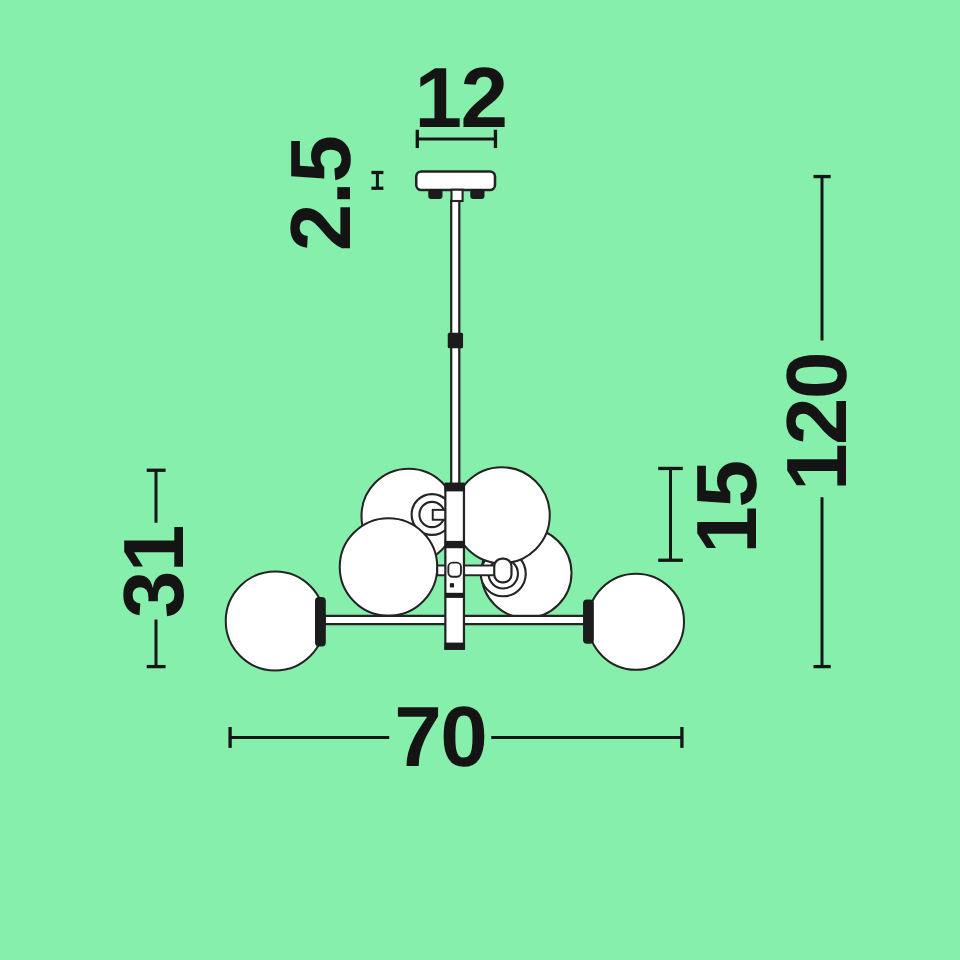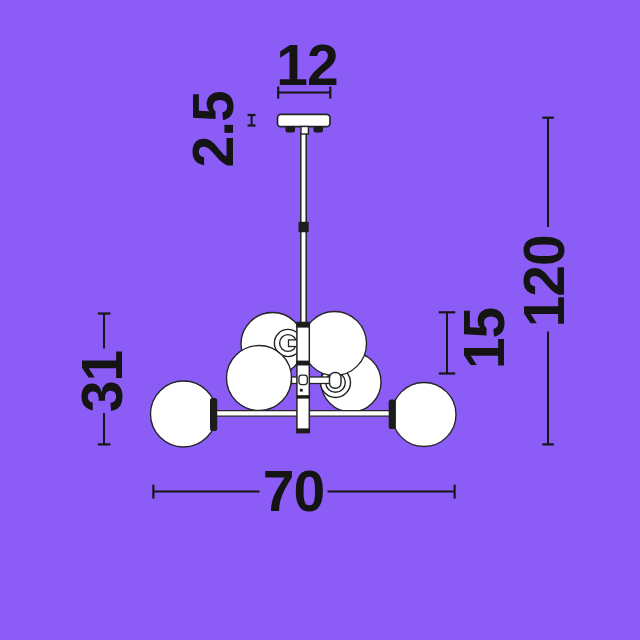--- a/index.html
+++ b/index.html
@@ -1,16 +1,16 @@
 <!DOCTYPE html>
 <html><head>
 <meta charset="utf-8">
 <style>
   html,body{margin:0;padding:0;background:#ffffff;}
-  .stage{width:640px;height:640px;background:#8b5cf6;position:relative;overflow:hidden;}
+  .stage{width:640px;height:640px;background:#86efac;position:relative;overflow:hidden;}
   svg{display:block;}
   .dim-label{
     font-family:"Liberation Sans","DejaVu Sans",sans-serif;
     font-weight:700;
     font-size:57px;
     letter-spacing:-1px;
     fill:#141414;
   }
   .outline{fill:#ffffff;stroke:#242424;}
   .solid{fill:#1c1c1c;stroke:none;}

